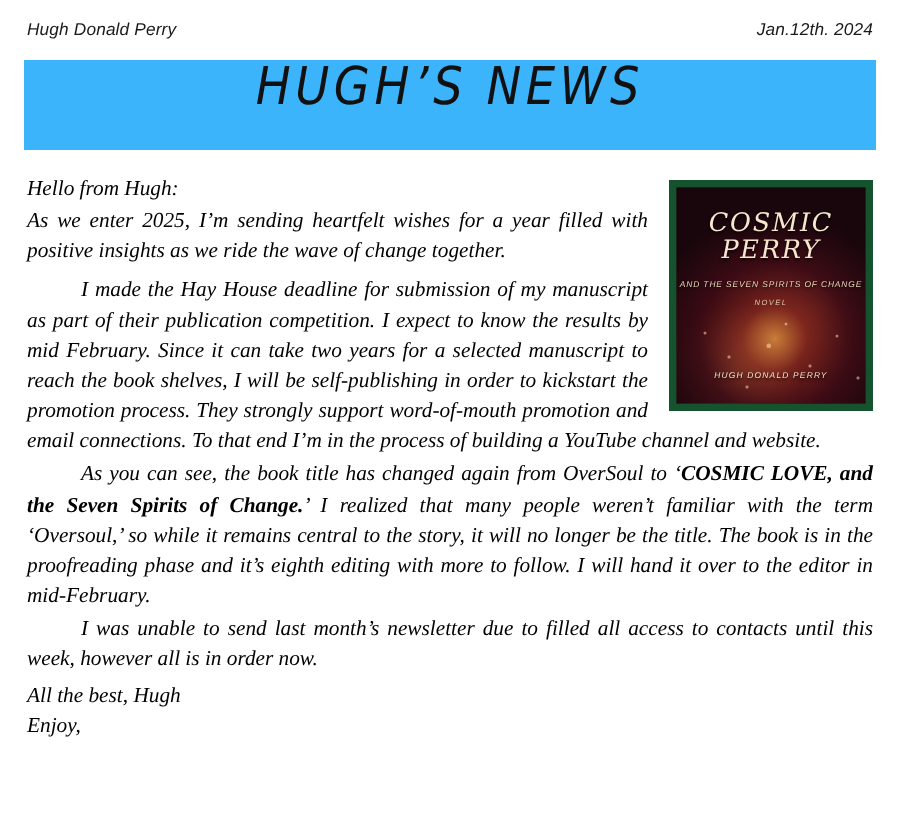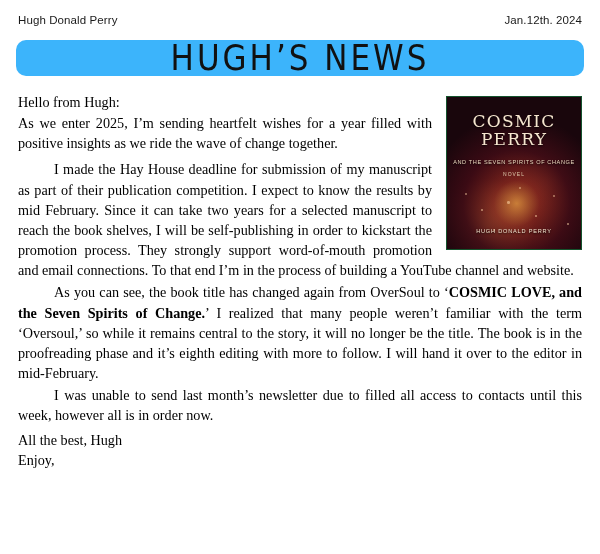--- a/index.html
+++ b/index.html
@@ -13,44 +13,44 @@
     font-family: "Liberation Serif", serif;
     color: #000000;
     overflow: hidden;
   }
   .page {
     position: relative;
     width: 600px;
     height: 554px;
     box-sizing: border-box;
     padding: 14px 18px 0 18px;
+    font-style: italic;
   }
   .header-row {
     display: flex;
     justify-content: space-between;
     align-items: baseline;
     font-family: "Liberation Sans", sans-serif;
     font-size: 11.5px;
     color: #1a1a1a;
     margin-bottom: 14px;
   }
   .header-left {
     letter-spacing: 0.1px;
   }
   .header-right {
     letter-spacing: 0.1px;
   }
   .banner {
     background: #3cb4fb;
-    height: 36px;
+    height: 60px;
     margin: 0 -2px 16px -2px;
     display: flex;
     align-items: flex-start;
     justify-content: center;
-    border-radius: 10px;
   }
   .banner-title {
     font-family: "DejaVu Sans", sans-serif;
     font-size: 31px;
     letter-spacing: 3px;
     color: #111111;
     font-weight: 400;
     transform: scaleY(1.12);
   }
   .body {
@@ -69,21 +69,21 @@
     float: right;
     width: 136px;
     margin: 4px 0 6px 14px;
   }
   .cover {
     width: 136px;
     height: 154px;
     background: #2a0d12;
     position: relative;
     overflow: hidden;
-    border: 1px solid #14532d;
+    border: 5px solid #14532d;
     box-sizing: border-box;
   }
   .cover-bg {
     position: absolute;
     inset: 0;
     background:
       radial-gradient(circle at 52% 70%, rgba(220,140,60,0.85) 0%, rgba(150,40,30,0.6) 18%, rgba(60,10,20,0.9) 42%, rgba(25,6,12,1) 70%),
       radial-gradient(circle at 30% 85%, rgba(255,180,90,0.45) 0%, rgba(90,20,20,0.2) 30%, rgba(20,5,10,0) 60%),
       radial-gradient(circle at 75% 55%, rgba(200,90,60,0.4) 0%, rgba(40,8,14,0) 55%),
       linear-gradient(#1d0a10, #2c0f14);

